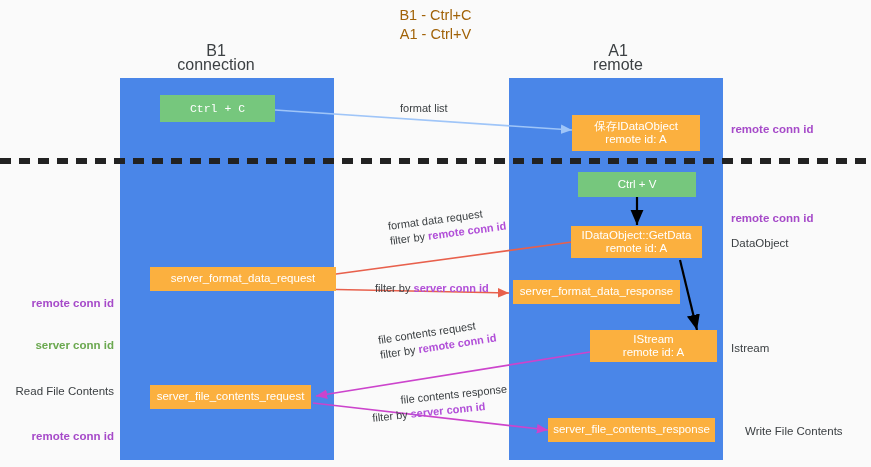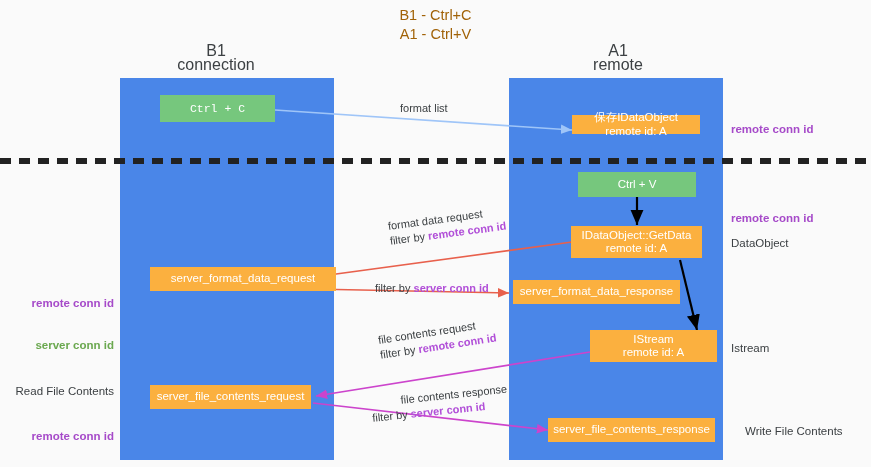--- a/index.html
+++ b/index.html
@@ -106,21 +106,21 @@
 
     <line x1="313" y1="403" x2="548" y2="430" stroke="#cc44cc" stroke-width="1.6" marker-end="url(#ah-magenta)"></line>
 
     <line x1="0" y1="161" x2="871" y2="161" stroke="#222222" stroke-width="6" stroke-dasharray="11 8"></line>
   </svg>
 
   <div class="box green" style="left:160px;top:95px;width:115px;height:27px;font-family:Liberation Mono, monospace;">
     <span>Ctrl + C</span>
   </div>
 
-  <div class="box orange" style="left:572px;top:115px;width:128px;height:19px;flex-direction:column;">
+  <div class="box orange" style="left:572px;top:115px;width:128px;height:36px;flex-direction:column;">
     <span>保存IDataObject</span>
     <span>remote id: A</span>
   </div>
 
   <div class="box green" style="left:578px;top:172px;width:118px;height:25px;">
     <span>Ctrl + V</span>
   </div>
 
   <div class="box orange" style="left:571px;top:226px;width:131px;height:32px;flex-direction:column;">
     <span>IDataObject::GetData</span>

